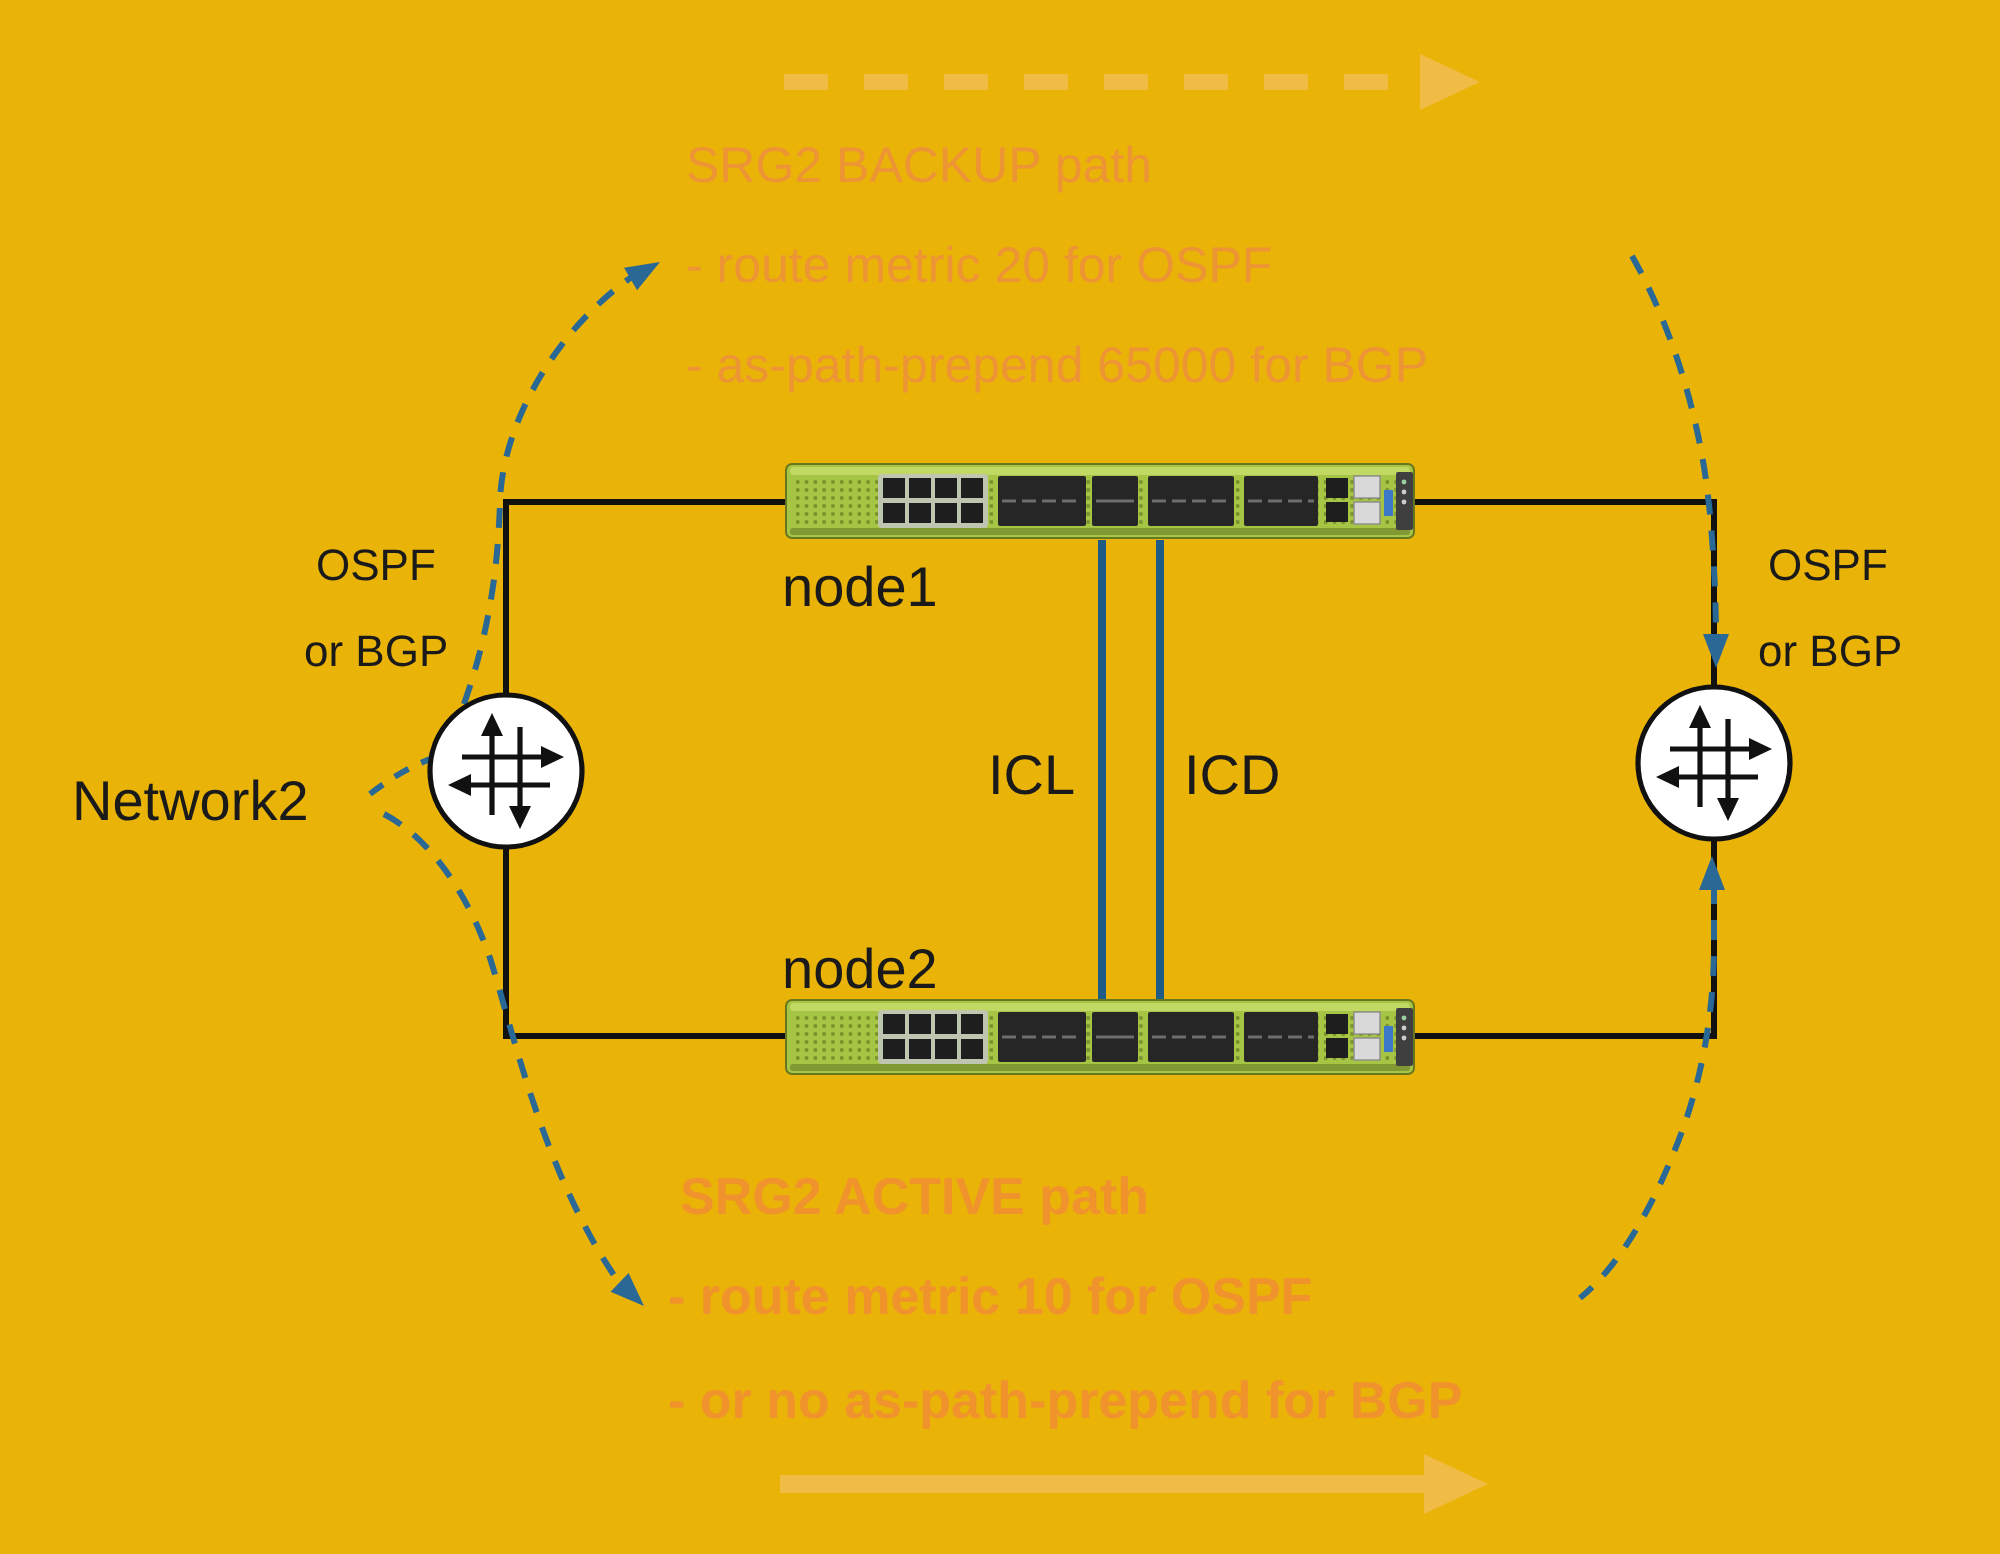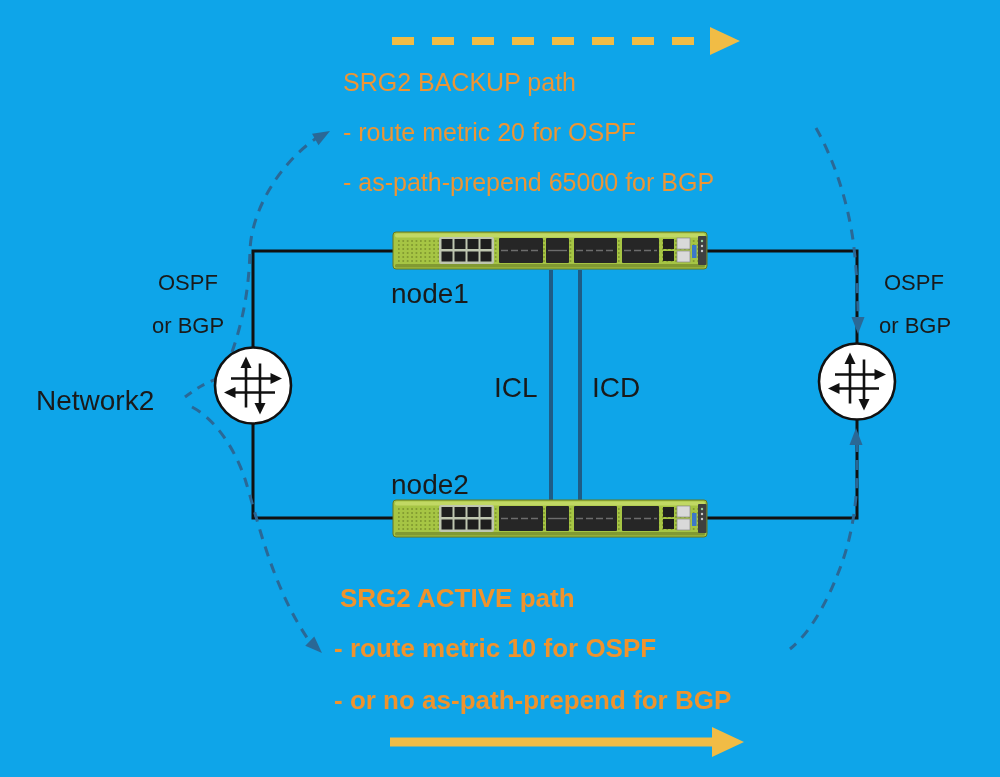--- a/index.html
+++ b/index.html
@@ -1,20 +1,20 @@
 <!DOCTYPE html>
 <html><head>
 <meta charset="utf-8">
 <style>
   html, body { margin: 0; padding: 0; background: #ffffff; }
   .stage {
     position: relative;
     width: 1000px;
     height: 777px;
-    background: #0ea5e9;
+    background: #eab308;
     font-family: "Liberation Sans", sans-serif;
     overflow: hidden;
   }
   svg text { font-family: "Liberation Sans", sans-serif; }
   .orange-text   { fill: #ED9534; font-size: 25px; font-weight: normal; }
   .orange-bold   { fill: #F0932C; font-size: 26px; font-weight: bold; }
   .black-label   { fill: #1a1a1a; font-size: 22px; }
   .node-label    { fill: #1a1a1a; font-size: 28px; }
   .big-label     { fill: #1a1a1a; font-size: 28px; }
   .link-label    { fill: #1a1a1a; font-size: 28px; }

